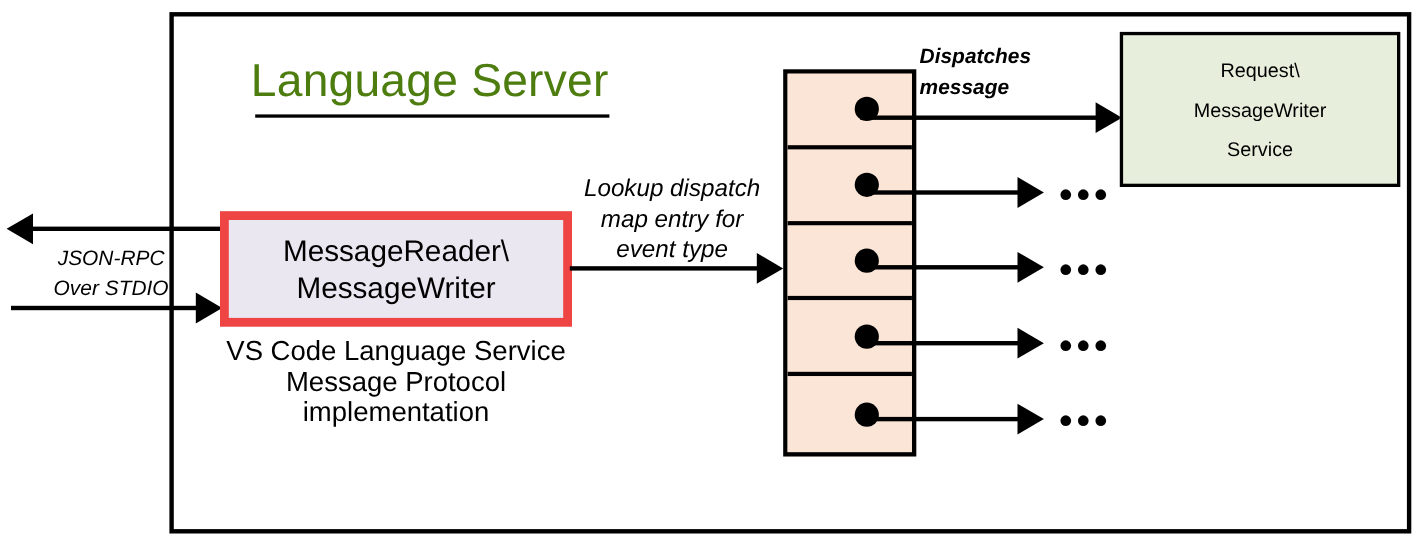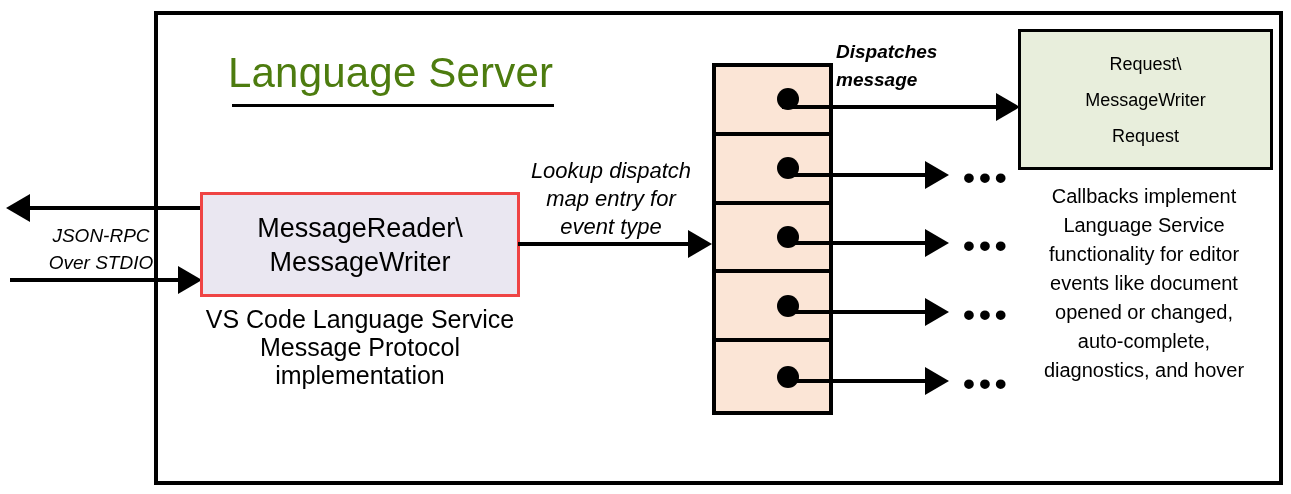--- a/index.html
+++ b/index.html
@@ -50,21 +50,21 @@
     background: #000;
   }
 
   
   #msg-box {
     left: 200px;
     top: 192px;
     width: 320px;
     height: 105px;
     background: #EAE7F1;
-    border: 3px solid #ef4444;
+    border: 8px solid #ef4444;
     box-sizing: border-box;
     display: flex;
     flex-direction: column;
     align-items: center;
     justify-content: center;
     font-size: 27px;
     line-height: 34px;
     text-align: center;
   }
   #msg-box-caption {
@@ -273,25 +273,16 @@
   <div class="abs arrow-right" style="left:925px; top:298px;"></div>
   <div class="abs ellipsis" style="left:963px; top:304px;">•••</div>
 
   <div class="abs hline" style="left:782px; top:379px; width:145px;"></div>
   <div class="abs arrow-right" style="left:925px; top:367px;"></div>
   <div class="abs ellipsis" style="left:963px; top:373px;">•••</div>
 
   <div class="abs" id="callback-box">
     <div>Request\</div>
     <div>MessageWriter</div>
-    <div>Request</div>
-  </div>
-  <div class="abs" id="callback-caption">
-    <div>Callbacks implement</div>
-    <div>Language Service</div>
-    <div>functionality for editor</div>
-    <div>events like document</div>
-    <div>opened or changed,</div>
-    <div>auto-complete,</div>
-    <div>diagnostics, and hover</div>
+    <div>Service</div>
   </div>
 
 </div>
 
 </body></html>

